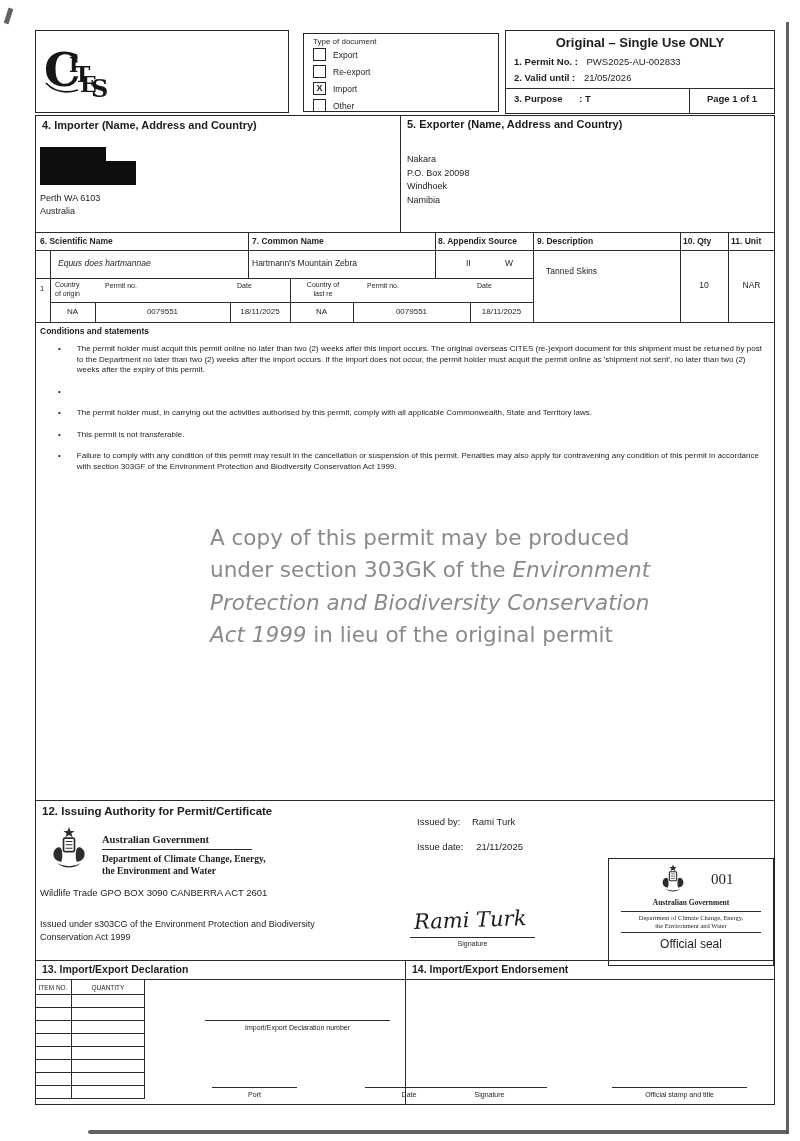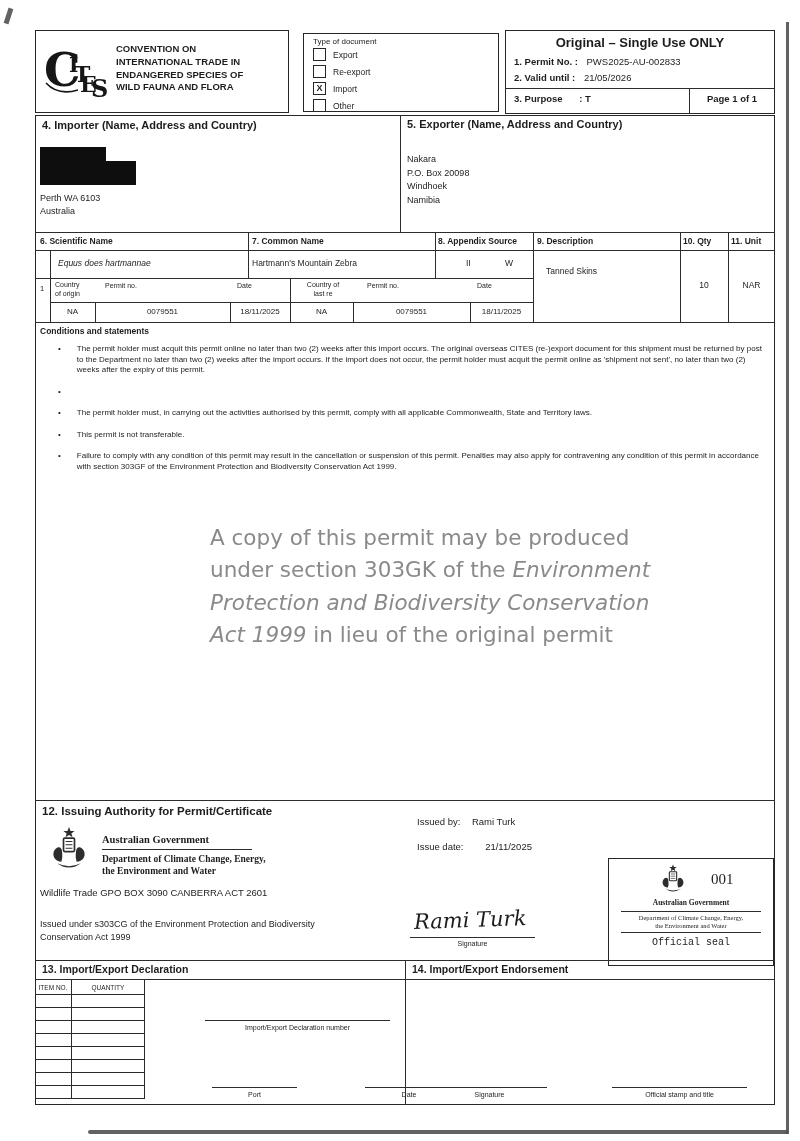--- a/index.html
+++ b/index.html
@@ -53,24 +53,20 @@
     <svg class="abs" style="left:8px;top:11px;" width="66" height="56" viewBox="0 0 66 56">
       <g fill="#161616" font-family="DejaVu Serif,serif" font-weight="bold">
         <text x="0" y="44" font-size="46">C</text>
         <text x="25" y="30" font-size="20">I</text>
         <text x="30" y="40" font-size="22">T</text>
         <text x="36" y="50" font-size="22">E</text>
         <text x="47" y="55" font-size="24">S</text>
       </g>
       <path d="M2 41 Q14 54 34 48" stroke="#161616" stroke-width="1.6" fill="none"></path>
     </svg>
-    <div class="abs pre bold" style="left:80px;top:12px;font-size:9.5px;line-height:12.8px;">CONVENTION ON
-INTERNATIONAL TRADE IN
-ENDANGERED SPECIES OF
-WILD FAUNA AND FLORA</div>
   </div>
 
   <div class="box" style="left:303px;top:33px;width:196px;height:79px;">
     <div class="abs" style="left:9px;top:3px;font-size:8px;">Type of document</div>
     <div class="cbrow" style="top:14px;">
       <span class="cb"></span>
       <span>Export</span>
     </div>
     <div class="cbrow" style="top:31px;">
       <span class="cb"></span>
@@ -209,40 +205,40 @@
   <div class="abs serif bold pre" style="left:102px;top:854px;font-size:9.5px;line-height:11.5px;">Department of Climate Change, Energy,
 the Environment and Water</div>
   <div class="abs" style="left:40px;top:887px;font-size:9.5px;">Wildlife Trade GPO BOX 3090 CANBERRA ACT 2601</div>
 
   <div class="abs" style="left:417px;top:816px;font-size:9.5px;">
     <span>Issued by:</span>
     <span style="margin-left:9px;">Rami Turk</span>
   </div>
   <div class="abs" style="left:417px;top:841px;font-size:9.5px;">
     <span>Issue date:</span>
-    <span style="margin-left:19px;">21/11/2025</span>
+    <span style="margin-left:10px;">21/11/2025</span>
   </div>
 
   <div class="abs" style="left:40px;top:918px;width:322px;font-size:9px;line-height:13px;">Issued under  s303CG of the Environment Protection and Biodiversity Conservation Act 1999</div>
 
   <div class="abs sig" style="left:414px;top:908px;">Rami Turk</div>
   <div class="hl" style="left:410px;top:937px;width:125px;height:1px;"></div>
   <div class="abs ctr" style="left:410px;top:940px;width:125px;font-size:7px;">Signature</div>
 
   <div class="box" style="left:608px;top:858px;width:166px;height:108px;">
     <svg class="abs" style="left:46px;top:5px;" width="36" height="30" viewBox="0 0 64 52">
         <use href="#crest"></use>
       </svg>
     <div class="abs serif" style="left:102px;top:12px;font-size:15px;">001</div>
     <div class="abs serif bold ctr" style="left:0;top:39px;width:100%;font-size:7.5px;">Australian Government</div>
     <div class="hl" style="left:12px;top:52px;width:140px;height:1px;"></div>
     <div class="abs serif ctr pre" style="left:0;top:55px;width:100%;font-size:6.5px;line-height:8px;">Department of Climate Change, Energy,
 the Environment and Water</div>
     <div class="hl" style="left:12px;top:73px;width:140px;height:1px;"></div>
-    <div class="abs ctr" style="left:0;top:78px;width:100%;font-size:10px;font-family:Liberation Mono, monospace;">Official seal</div>
+    <div class="abs ctr" style="left:0;top:78px;width:100%;font-size:12px;">Official seal</div>
   </div>
 
   <div class="hl" style="left:35px;top:960px;width:740px;"></div>
   <div class="vl" style="left:405px;top:960px;height:145px;"></div>
   <div class="abs bold" style="left:42px;top:963px;font-size:10.5px;">13.  Import/Export Declaration</div>
   <div class="abs bold" style="left:412px;top:963px;font-size:10.5px;">14.  Import/Export Endorsement</div>
   <div class="hl" style="left:35px;top:979px;width:740px;"></div>
 
   <div class="itemtable">
     <div class="c h">ITEM NO.</div>

